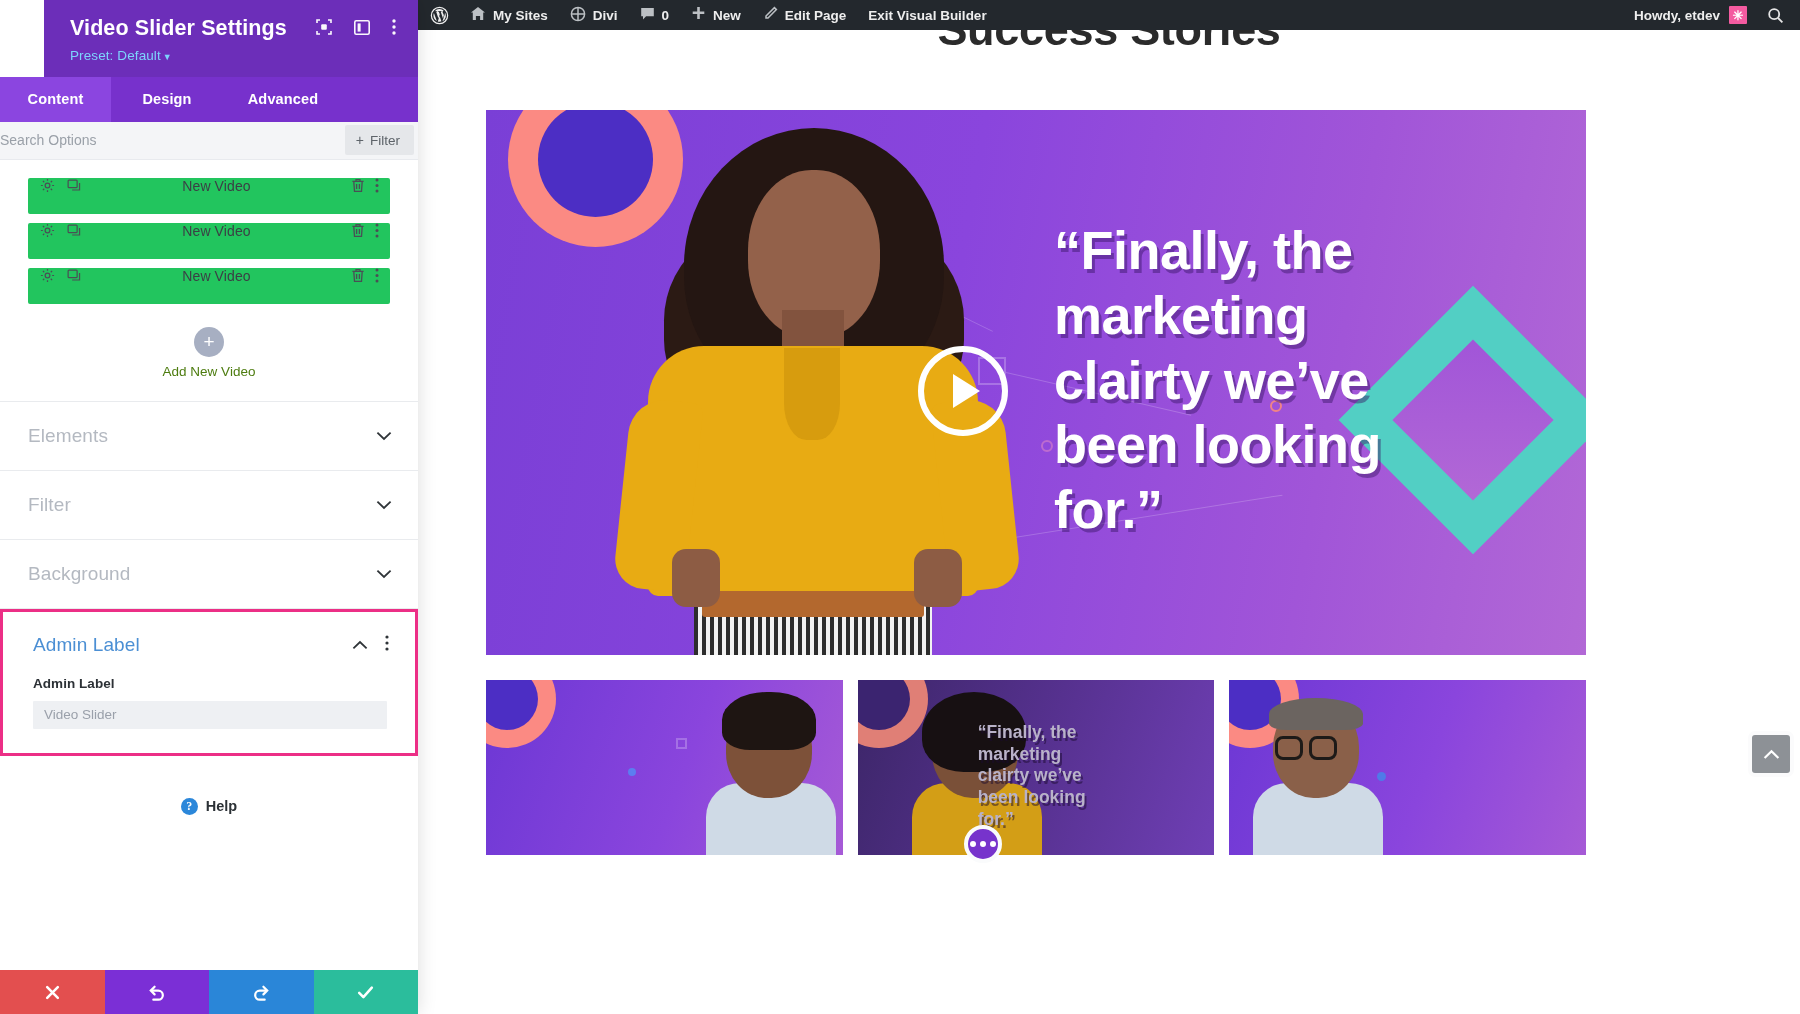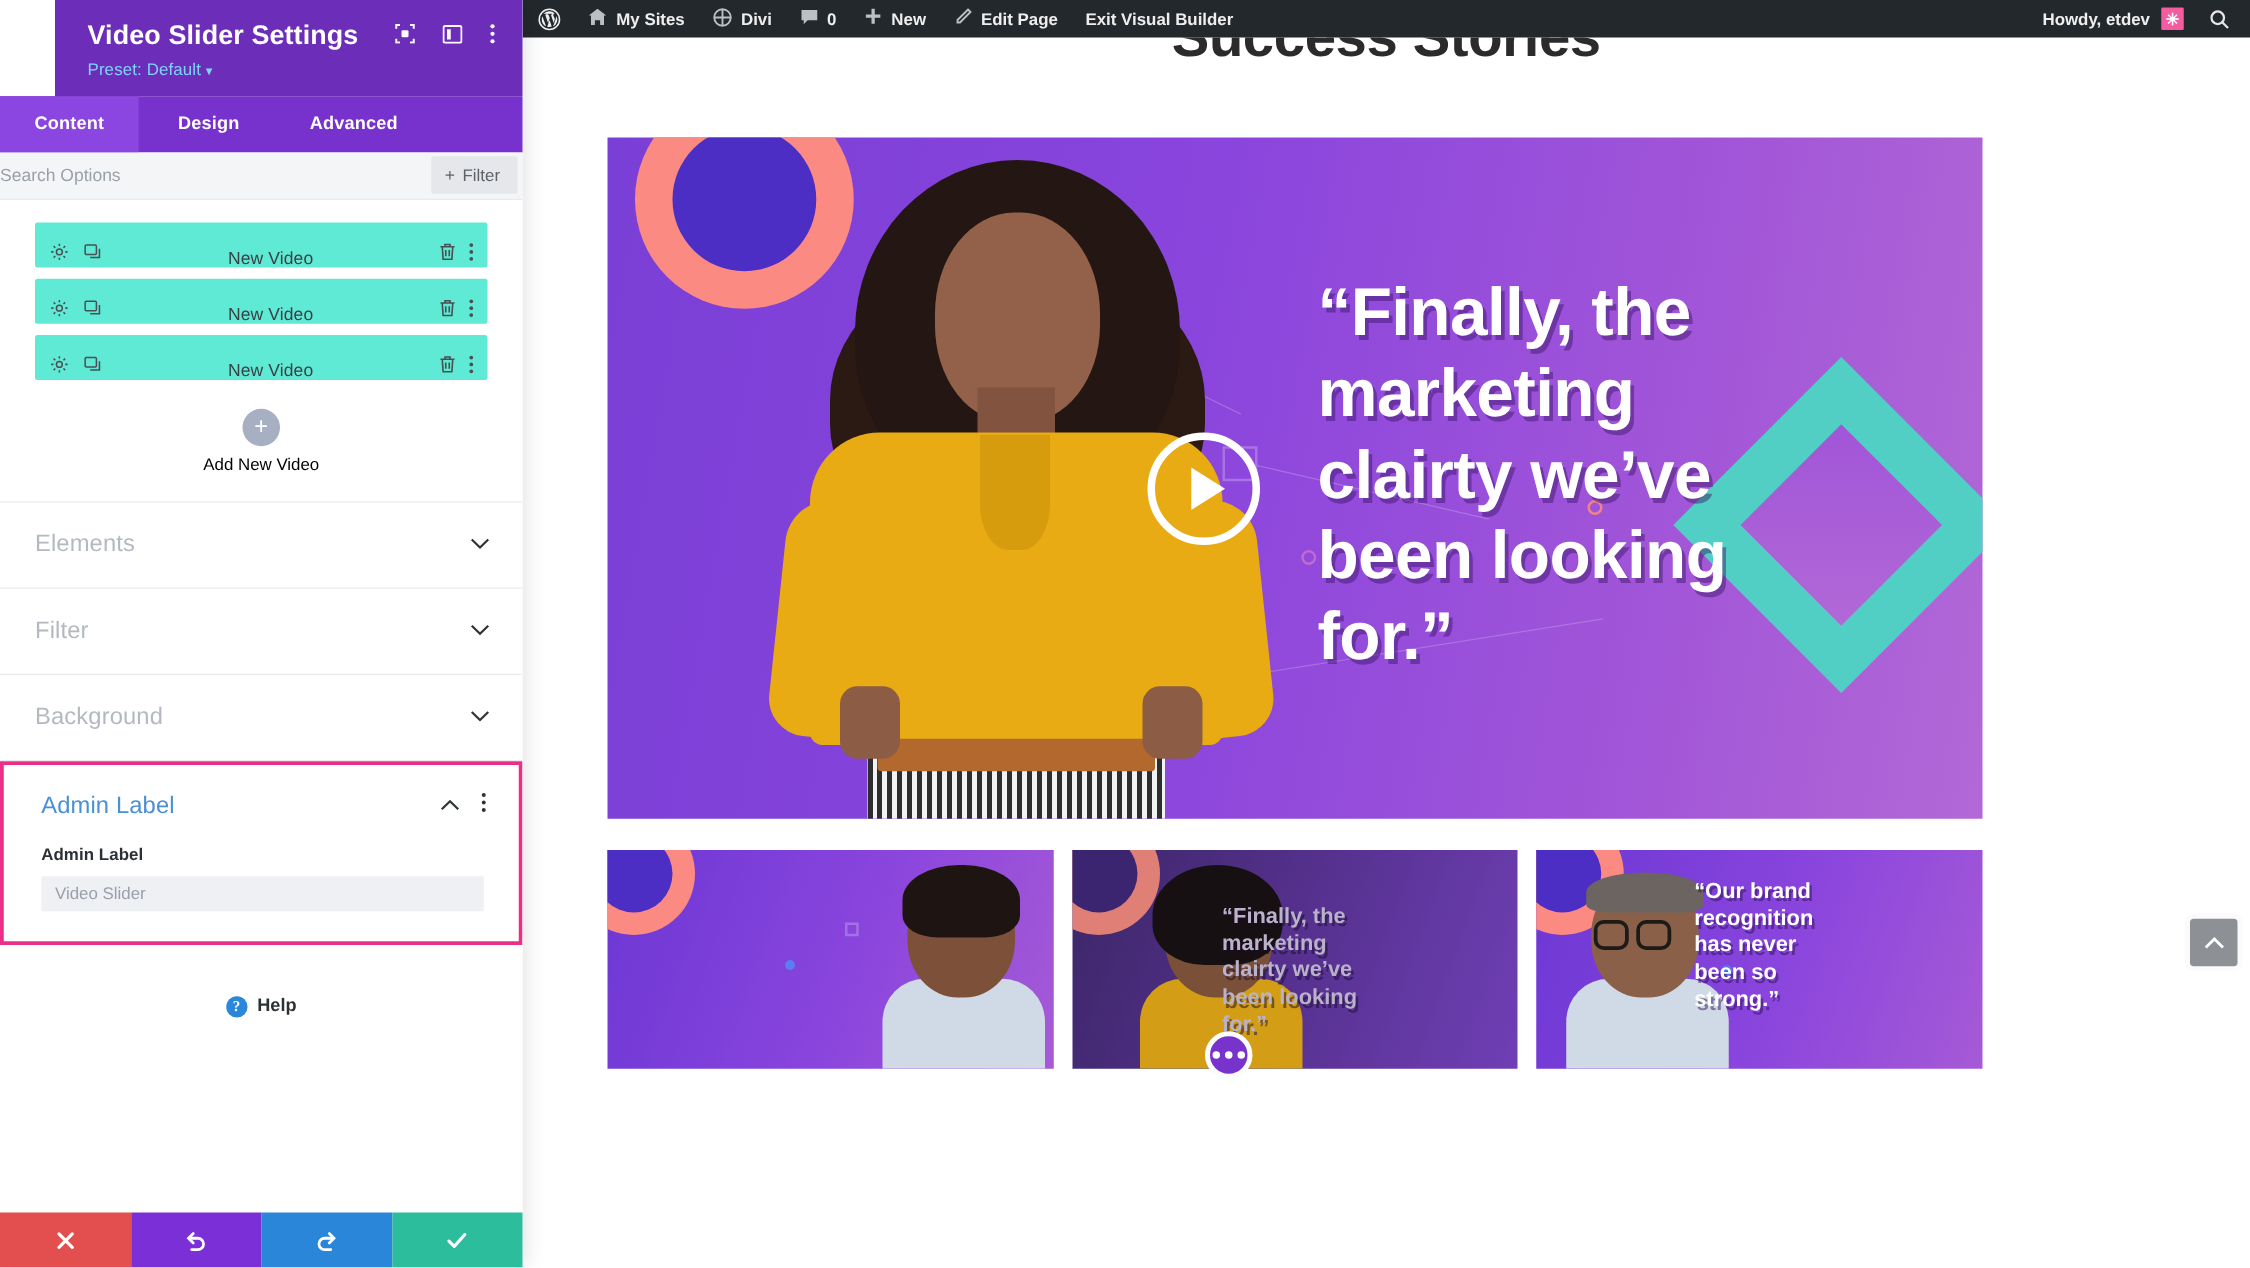--- a/index.html
+++ b/index.html
@@ -66,21 +66,21 @@
     background: #e5e7ea; color: #5d6369; font-size: 13.5px;
     height: 30px; padding: 0 14px 0 11px; margin-right: 4px;
     border-radius: 2px; cursor: pointer;
   }
   .filter-plus { font-size: 14px; line-height: 1; }
 
   .panel-body { flex: 1 1 auto; overflow: hidden; background: #fff; }
 
   .video-list { padding: 18px 28px 0; }
   .video-row {
-    display: flex; align-items: flex-end; background: #5eead4;
+    display: flex; align-items: flex-start; background: #22c55e;
     height: 36px; margin-bottom: 9px; padding: 0 11px 0 12px;
     border-radius: 2px; cursor: pointer;
   }
   .vr-left { display: flex; align-items: center; gap: 12px; }
   .vr-name {
     flex: 1; text-align: center; font-size: 14px; color: #3b4045;
     letter-spacing: .1px;
   }
   .vr-right { display: flex; align-items: center; gap: 10px; }
   .ic { display: block; cursor: pointer; }
@@ -88,21 +88,21 @@
   .add-wrap {
     text-align: center; padding: 14px 0 22px;
     border-bottom: 1px solid #e9ebee;
   }
   .add-circle {
     width: 30px; height: 30px; border-radius: 50%;
     background: #a7afc2; color: #fff; margin: 0 auto 7px;
     display: flex; align-items: center; justify-content: center;
     font-size: 19px; line-height: 1; cursor: pointer; font-weight: 300;
   }
-  .add-label { font-size: 13.5px; color: #000000; cursor: pointer; }
+  .add-label { font-size: 13.5px; color: #4d7c0f; cursor: pointer; }
 
   .toggle-sec {
     display: flex; align-items: center; justify-content: space-between;
     padding: 23px 26px 23px 28px;
     border-bottom: 1px solid #e9ebee; cursor: pointer;
   }
   .toggle-sec .ts-title {
     font-size: 19px; color: #b4b9c1; font-weight: normal; letter-spacing: .1px;
   }
 
@@ -700,21 +700,20 @@
       <div class="thumb">
         <div class="th-ring"></div>
         <div class="dot-circ" style="left:148px;top:92px;width:9px;height:9px;background:#4f7ae8;"></div>
         <div class="th-person" style="right:auto;left:16px;">
           <div class="thp-body"></div>
           <div class="thp-head" style="background:#8a6049;"></div>
           <div class="thp-hair" style="height:32px;top:18px;background:#6b6460;border-radius:50% 50% 20% 20%;"></div>
           <div class="thp-glass-l"></div>
           <div class="thp-glass-r"></div>
         </div>
-        <div class="th-quote" style="left:126px;top:22px;width:126px;">“Our brand recognition has never been so strong.”</div>
       </div>
     </div>
 
     <div class="fab">
       <i></i>
       <i></i>
       <i></i>
     </div>
 
     <div class="to-top">

